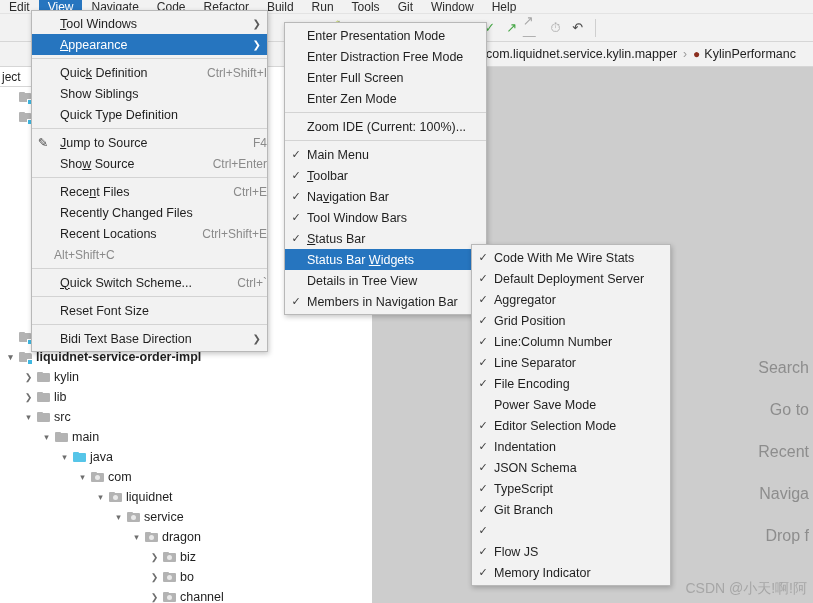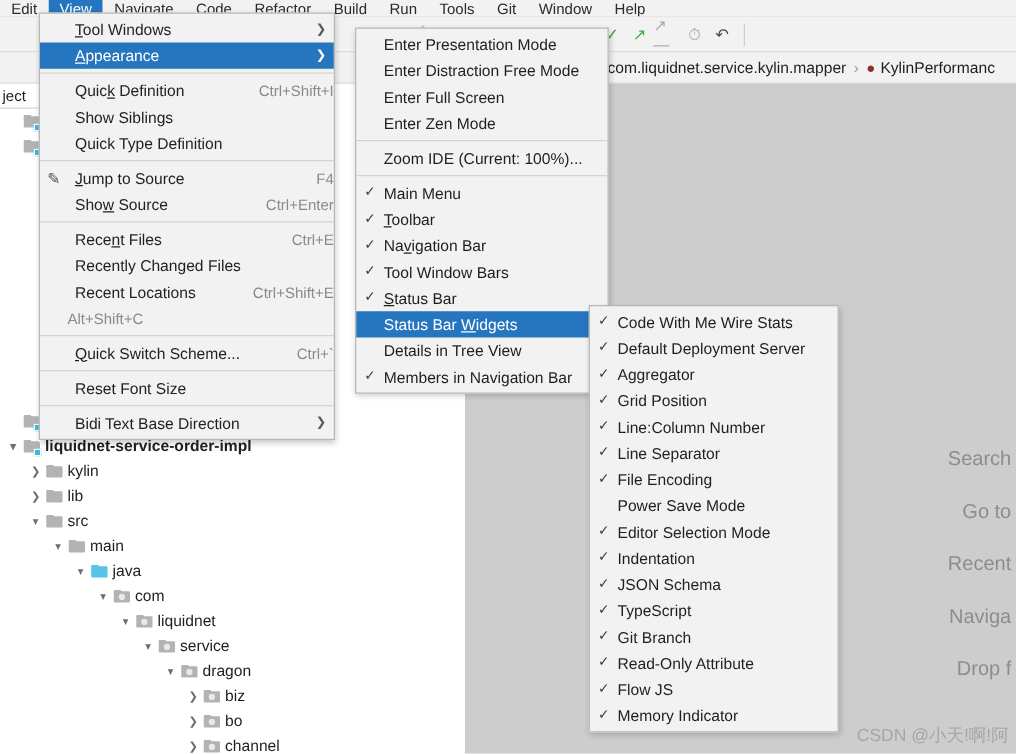--- a/index.html
+++ b/index.html
@@ -706,21 +706,20 @@
       <div class="mi">
         <span class="mi-check">✓</span>
         <span class="mi-label">TypeScript</span>
       </div>
       <div class="mi">
         <span class="mi-check">✓</span>
         <span class="mi-label">Git Branch</span>
       </div>
       <div class="mi">
         <span class="mi-check">✓</span>
-        <span class="mi-label">Read-Only Attribute</span>
       </div>
       <div class="mi">
         <span class="mi-check">✓</span>
         <span class="mi-label">Flow JS</span>
       </div>
       <div class="mi">
         <span class="mi-check">✓</span>
         <span class="mi-label">Memory Indicator</span>
       </div>
     </div>

